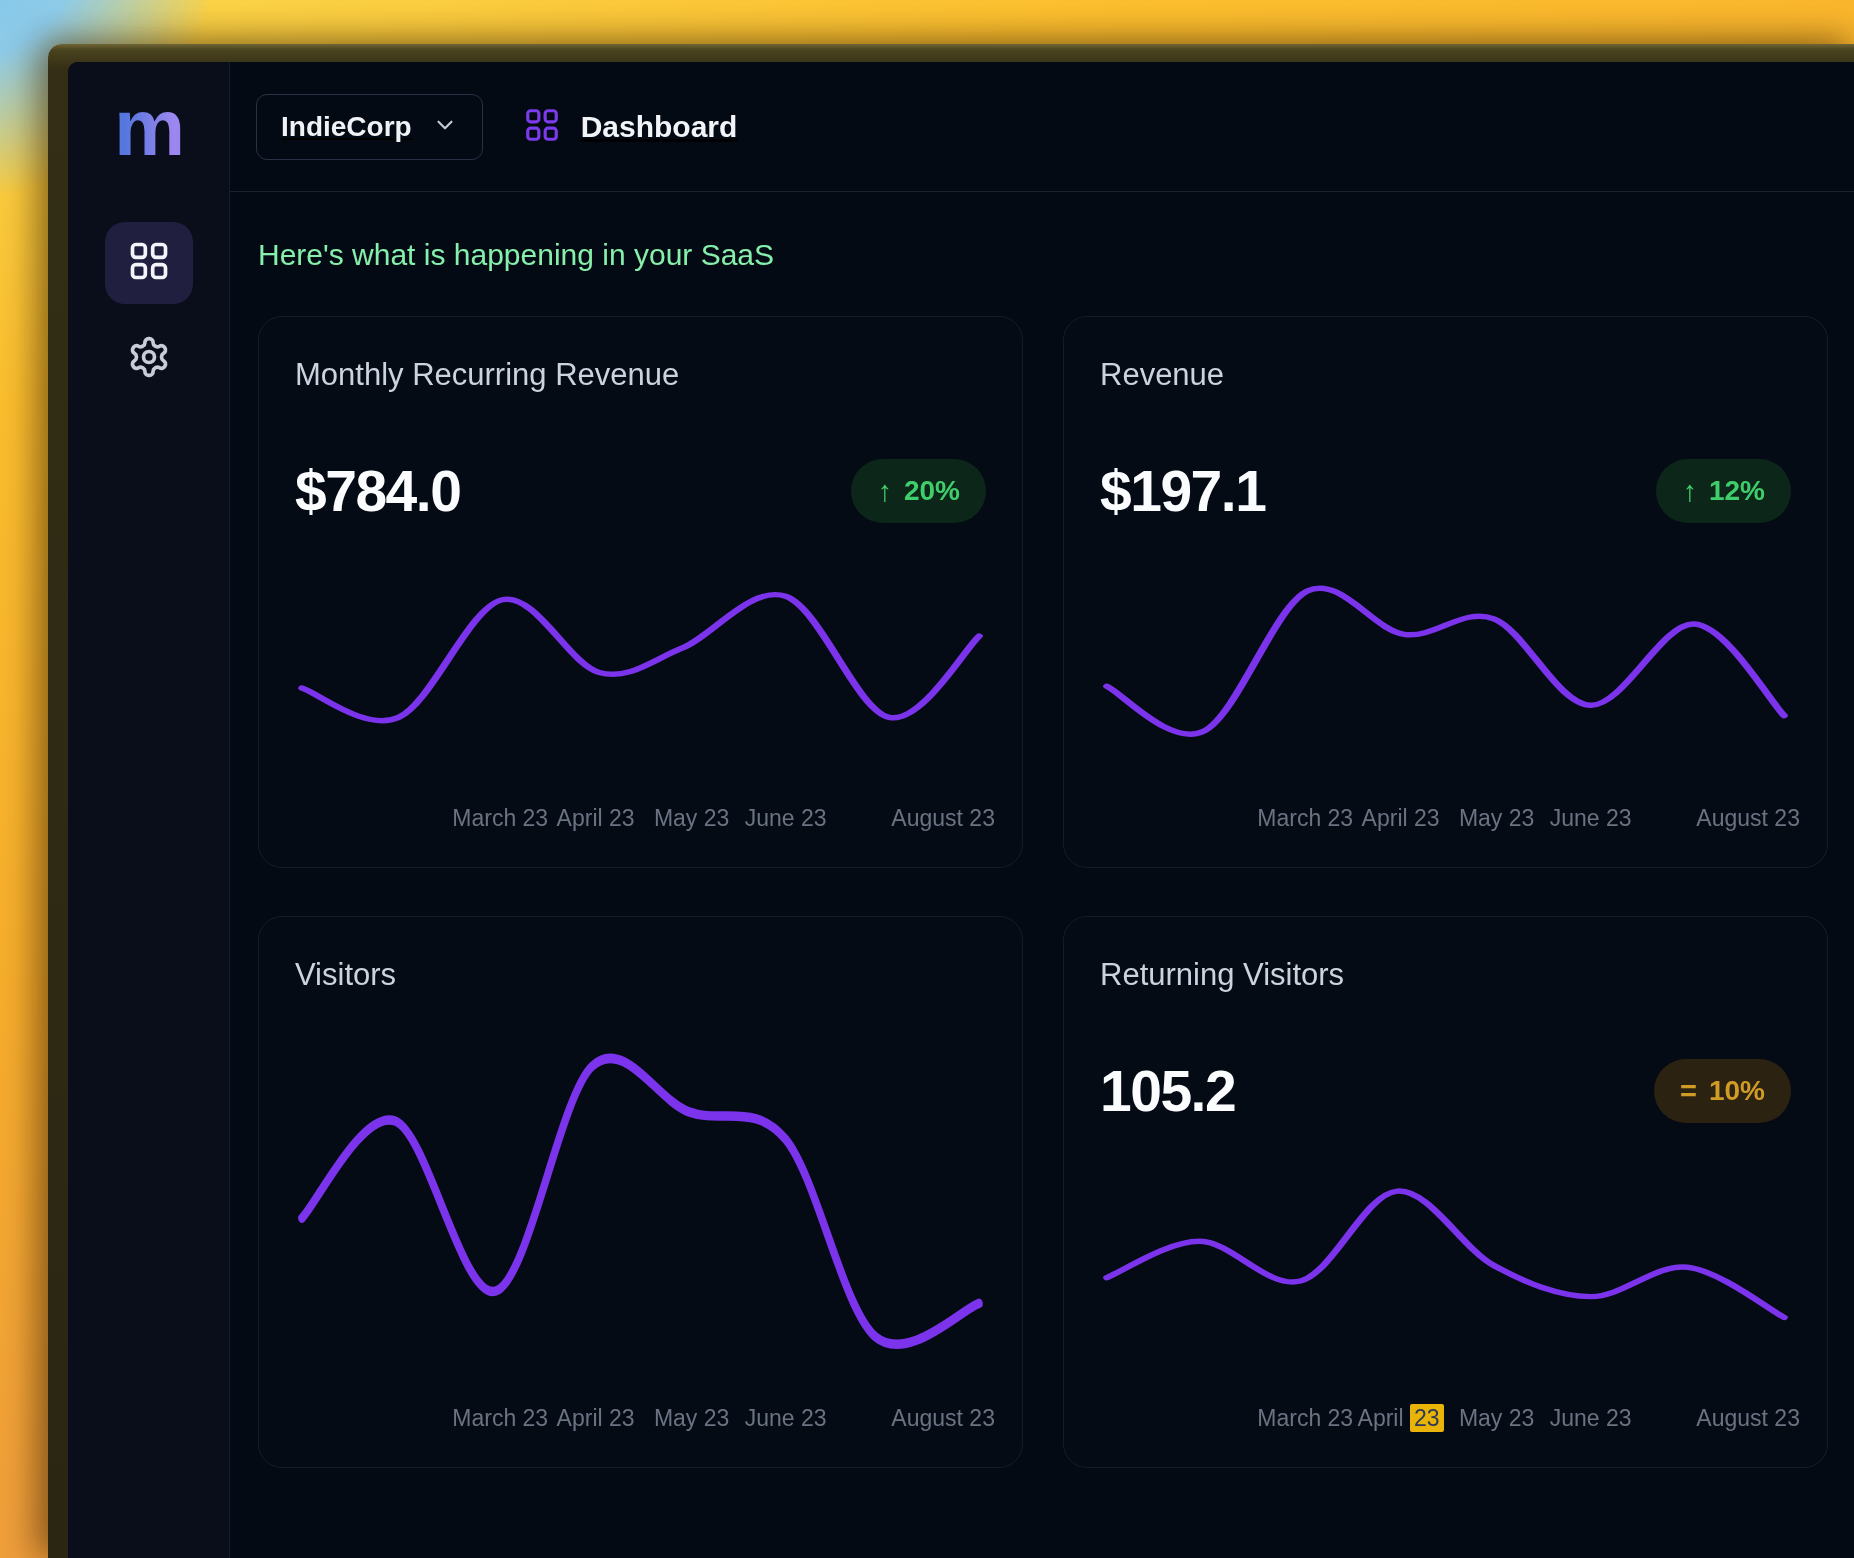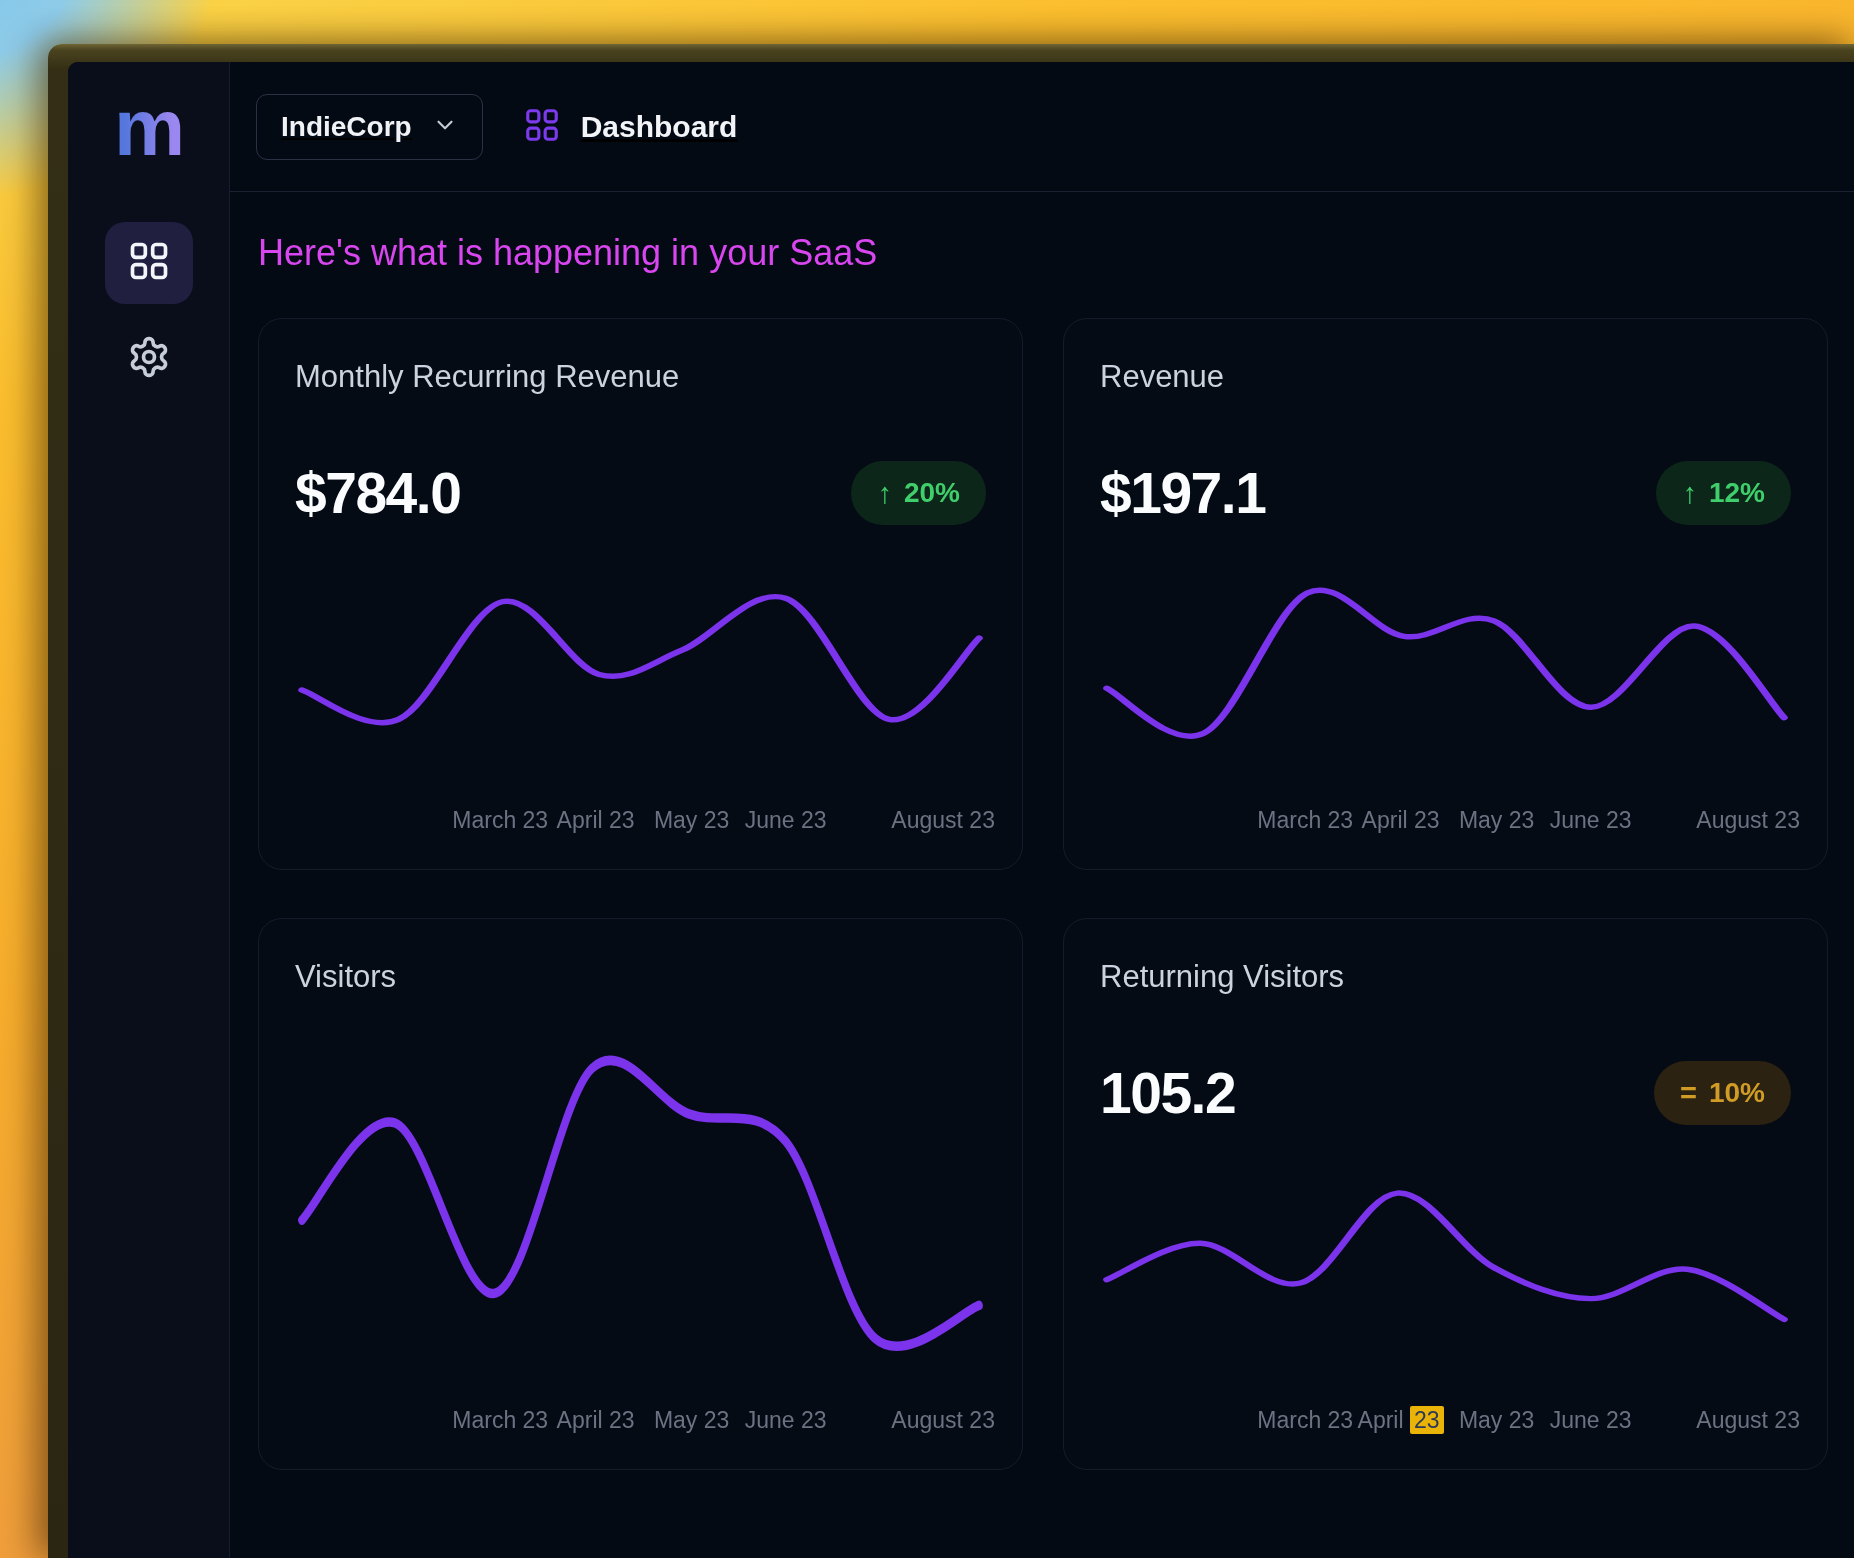--- a/index.html
+++ b/index.html
@@ -61,21 +61,21 @@
   .page-group{ display:flex; align-items:center; gap:20px; margin-left:40px; }
   .page-group svg{ width:38px; height:38px; stroke:#7c3aed; }
   .page-title{ color:#f2f4f8; font-size:30px; font-weight:600; }
 
   
   .main{
     position:absolute; left:162px; right:0; top:130px; bottom:0;
     padding:22px 0 0 28px;
   }
   .welcome-title{ color:#f2f4f8; font-size:38px; font-weight:700; letter-spacing:-.5px; }
-  .welcome-sub{ color:#d946ef; font-size:36px; margin-top:18px; }
+  .welcome-sub{ color:#86efac; font-size:30px; margin-top:24px; }
 
   .grid{
     margin-top:44px;
     display:grid; grid-template-columns:765px 765px; column-gap:40px; row-gap:48px;
   }
   .card{
     height:552px; background:#050b15; border:1px solid #141c2c; border-radius:24px;
     padding:40px 36px 26px; display:flex; flex-direction:column;gap:47px;
   }
   .card-title{ color:#ccd3de; font-size:31px; font-weight:500; }

